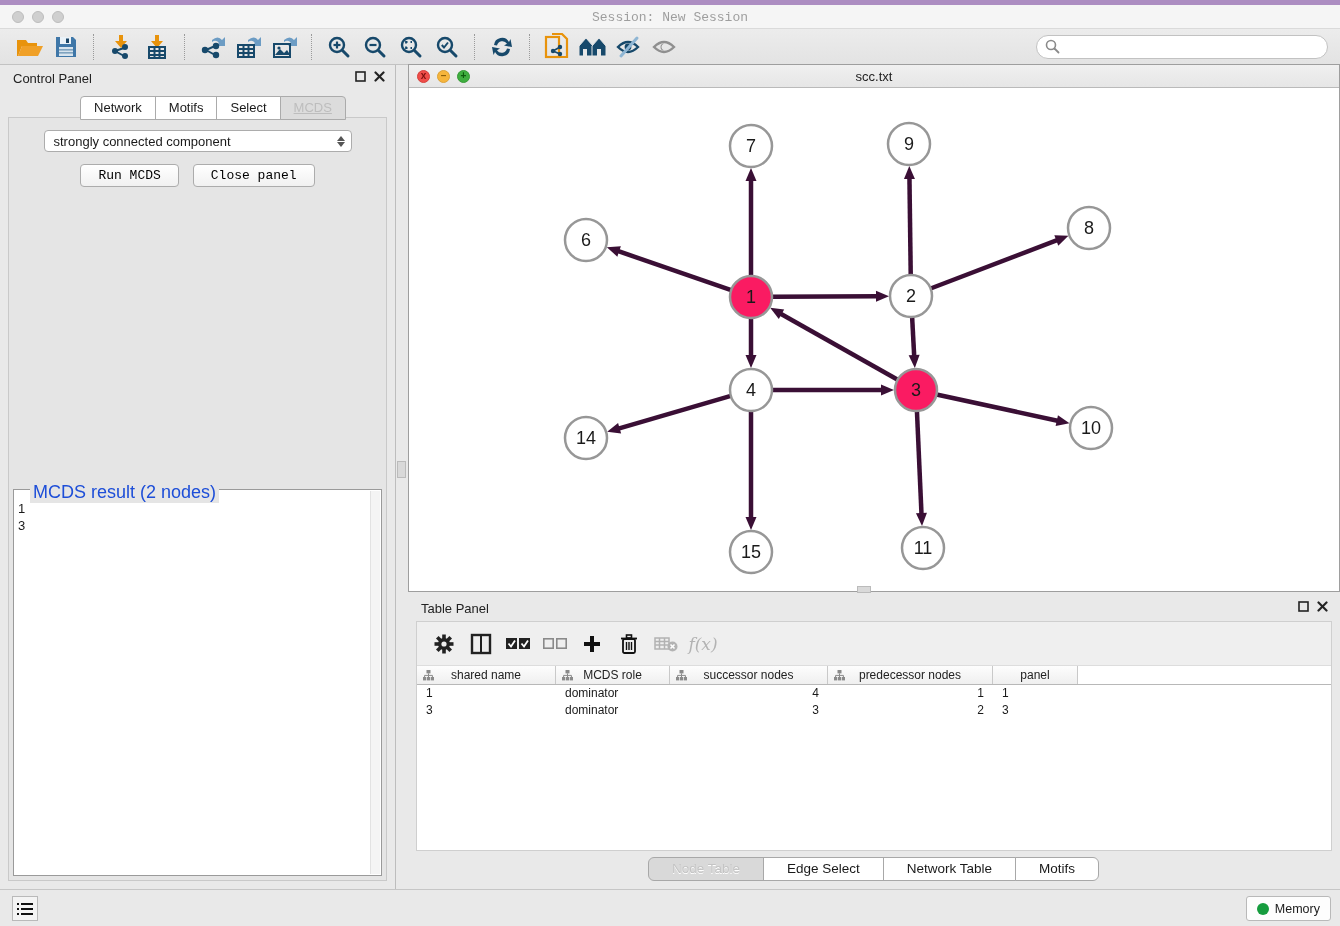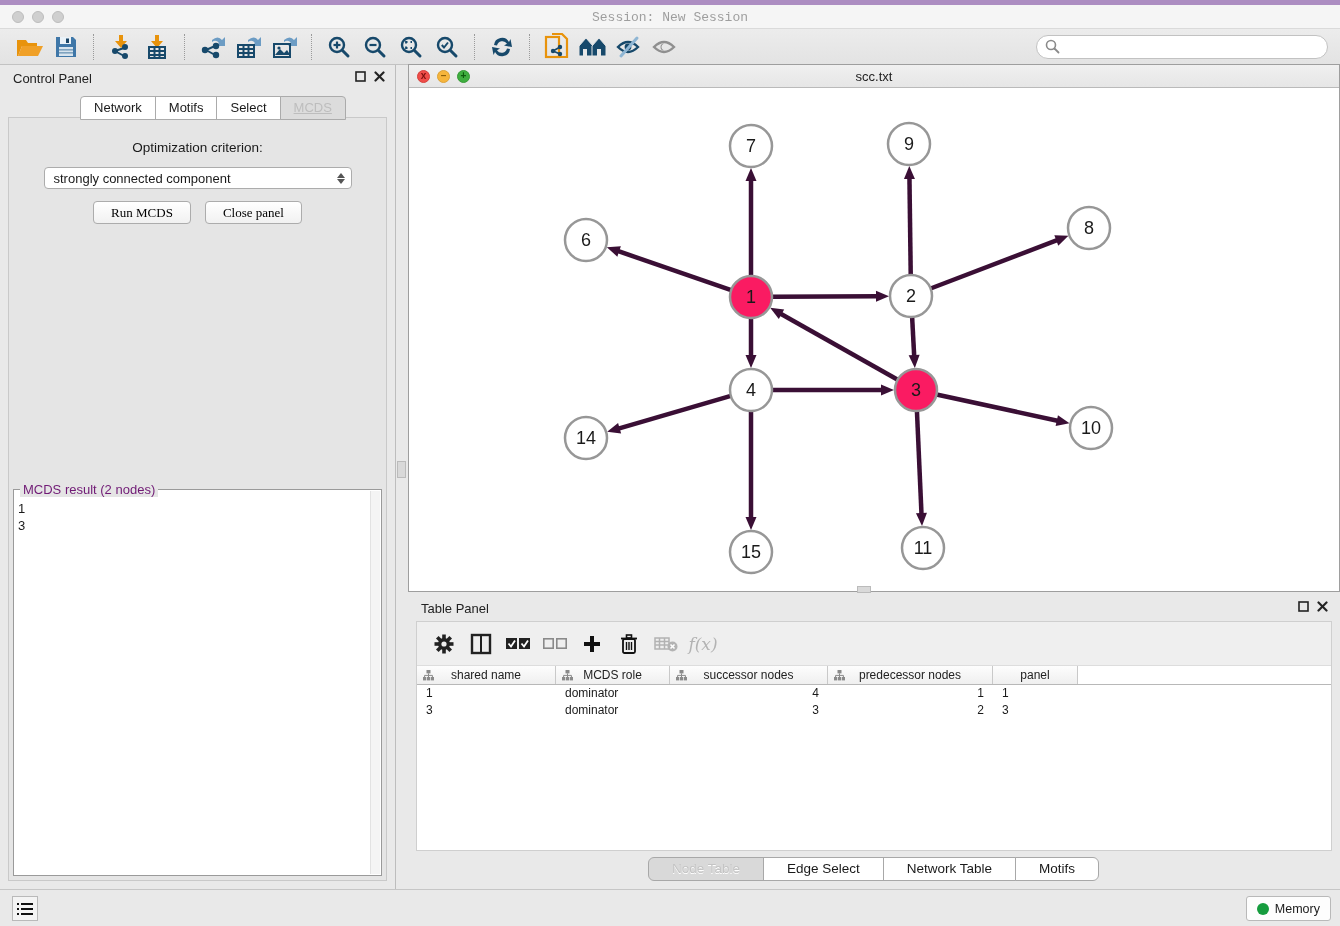--- a/index.html
+++ b/index.html
@@ -34,23 +34,23 @@
   .cp-tab:last-child  { border-radius:0 4px 0 0;text-decoration:underline; }
   .cp-tab.selected { background:#DCDCDC; color:#BDBDBD; }
   .cp-body { position:absolute; top:52px; left:8px; right:8px; bottom:8px; background:#E5E5E5; border:1px solid #C9C9C9; }
   .opt-label { text-align:center; margin-top:22px; font-size:13.5px; }
   .dropdown { width:308px; height:22px; margin:12px auto 0; background:#fff; border:1px solid #ACACAC; border-radius:4px; font-size:13px; display:flex; align-items:center; padding-left:9px; position:relative; }
   .dd-stepper { position:absolute; right:3px; top:2px; width:14px; height:16px; display:flex; flex-direction:column; align-items:center; justify-content:center; gap:1px; }
   .dd-stepper i { width:0; height:0; border-left:4px solid transparent; border-right:4px solid transparent; }
   .dd-up { border-bottom:5px solid #555; }
   .dd-down { border-top:5px solid #555; }
   .btn-row { display:flex; justify-content:center; gap:14px; margin-top:12px; }
-  .push-btn { height:23px; padding:0 17px; font-size:13px; font-family:Liberation Serif, serif; background:linear-gradient(#FFF,#F1F1F1); border:1px solid #ACACAC; border-radius:4px; }
+  .push-btn { height:23px; padding:0 17px; font-size:13px; font-family:Liberation Mono, monospace; background:linear-gradient(#FFF,#F1F1F1); border:1px solid #ACACAC; border-radius:4px; }
   .mcds-box { position:absolute; top:371px; left:4px; right:4px; bottom:4px; border:1px solid #9A9A9A; background:#fff; }
-  .mcds-legend { position:absolute; top:-8px; left:6px; background:#E5E5E5; padding:0 3px; font-size:13px; color:#701a75; }
+  .mcds-legend { position:absolute; top:-8px; left:16px; background:#E5E5E5; padding:0 3px; font-size:18px; color:#1d4ed8; }
   .mcds-text { position:absolute; inset:10px 12px 2px 4px; font-size:13px; line-height:17px; white-space:pre-line; }
   .mcds-scroll { position:absolute; top:1px; bottom:1px; right:1px; width:10px; background:#F4F4F4; border-left:1px solid #E2E2E2; }
 
   
   .vsplit-handle { position:absolute; left:397px; top:461px; width:9px; height:17px; background:#D9D9D9; border:1px solid #BBB; }
   .hsplit-handle { position:absolute; left:857px; top:585.5px; width:14px; height:7px; background:#D9D9D9; border:1px solid #BBB; }
 
   
   .net-window { position:absolute; left:408px; top:64px; right:0; height:528px; background:#fff; border:1px solid #9E9E9E; }
   .net-titlebar { position:relative; height:23px; background:linear-gradient(#F0F0F0,#E6E6E6); border-bottom:1px solid #BABABA; }
@@ -268,21 +268,20 @@
         </svg>
     </span>
   </div>
   <div class="cp-tabs">
     <span class="cp-tab">Network</span>
     <span class="cp-tab">Motifs</span>
     <span class="cp-tab">Select</span>
     <span class="cp-tab selected">MCDS</span>
   </div>
   <div class="cp-body">
-    <div class="opt-label">Optimization criterion:</div>
     <div class="dropdown">
       <span>strongly connected component</span>
       <span class="dd-stepper">
           <i class="dd-up"></i>
           <i class="dd-down"></i>
         </span>
     </div>
     <div class="btn-row">
       <button class="push-btn">Run MCDS</button>
       <button class="push-btn">Close panel</button>

